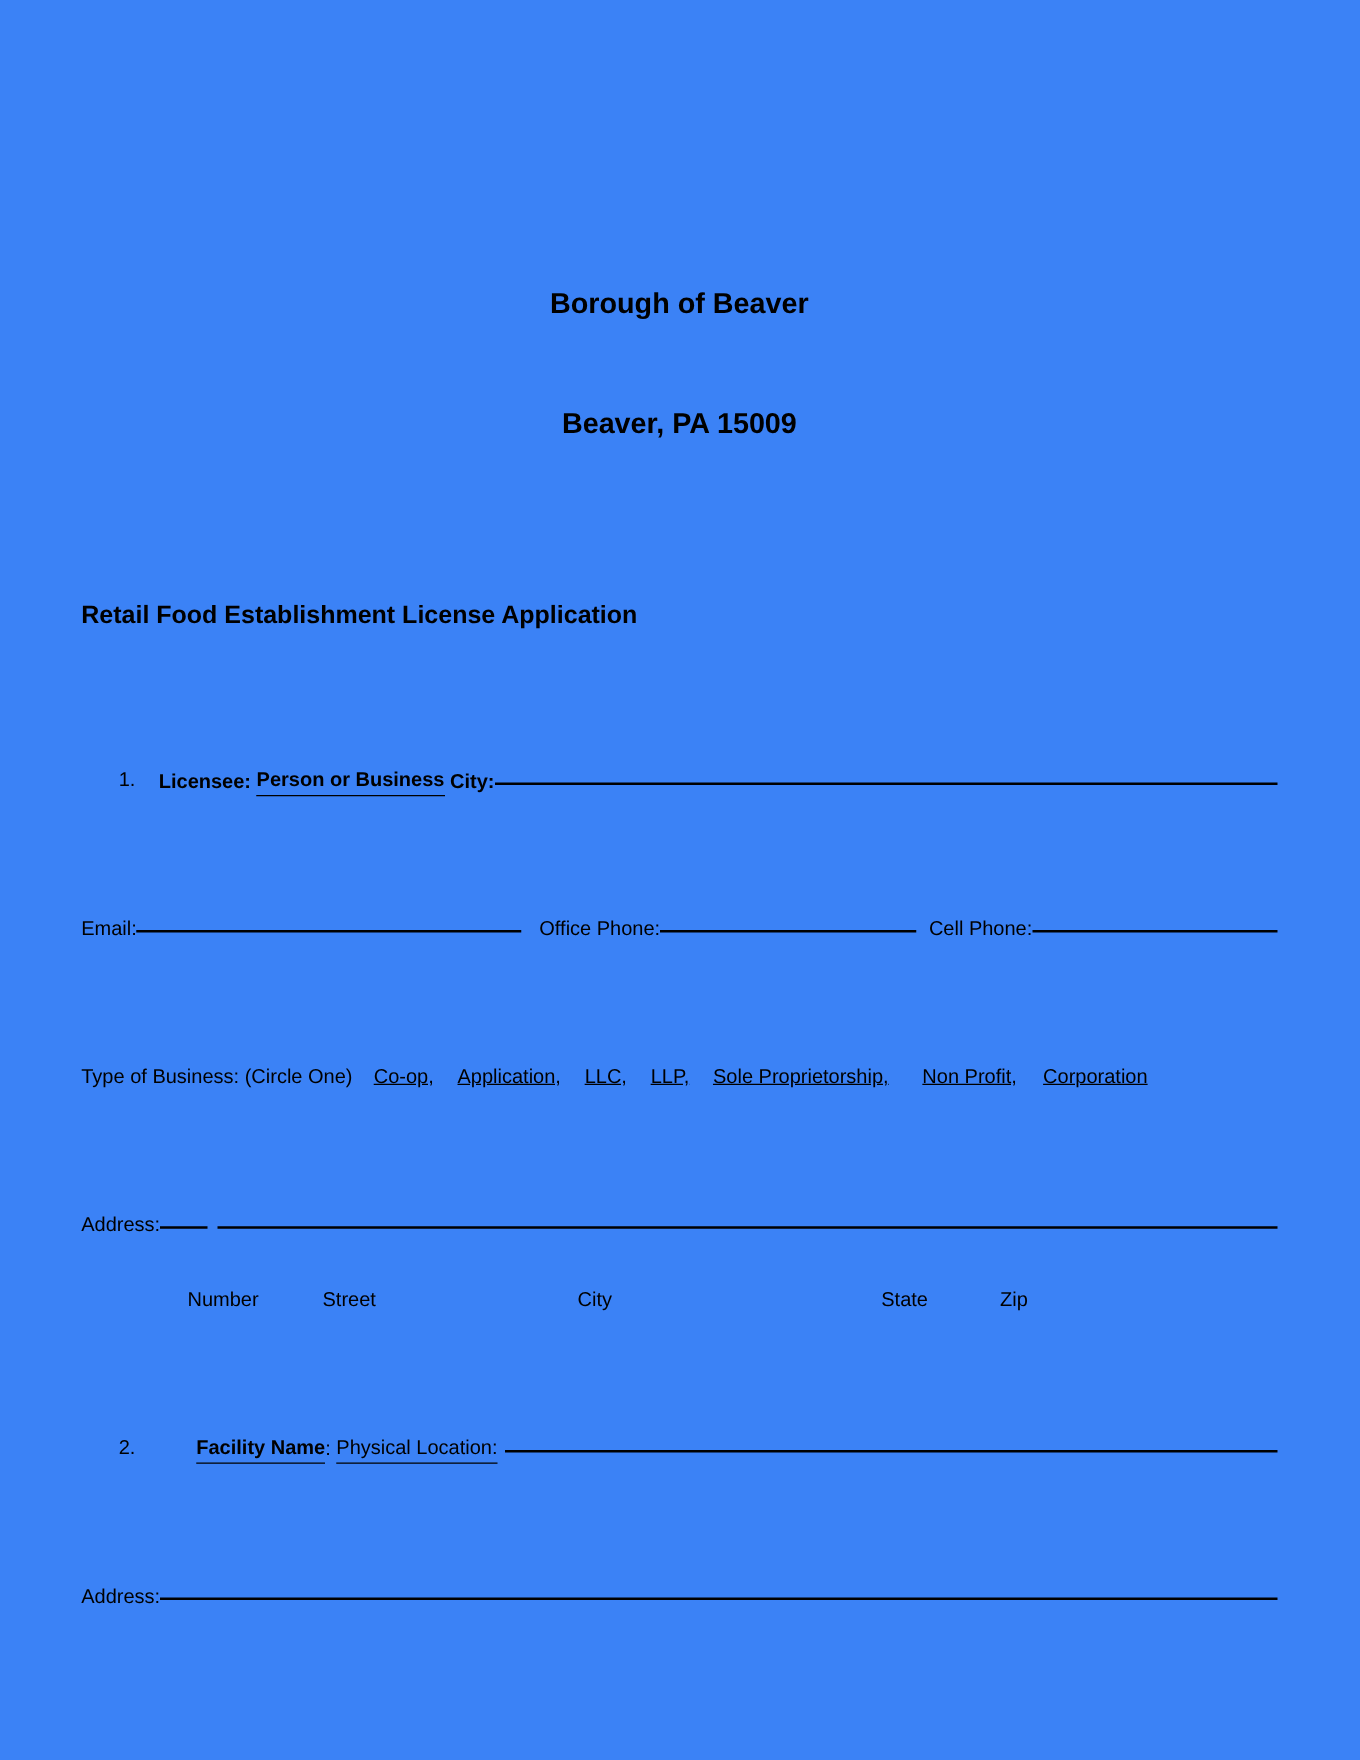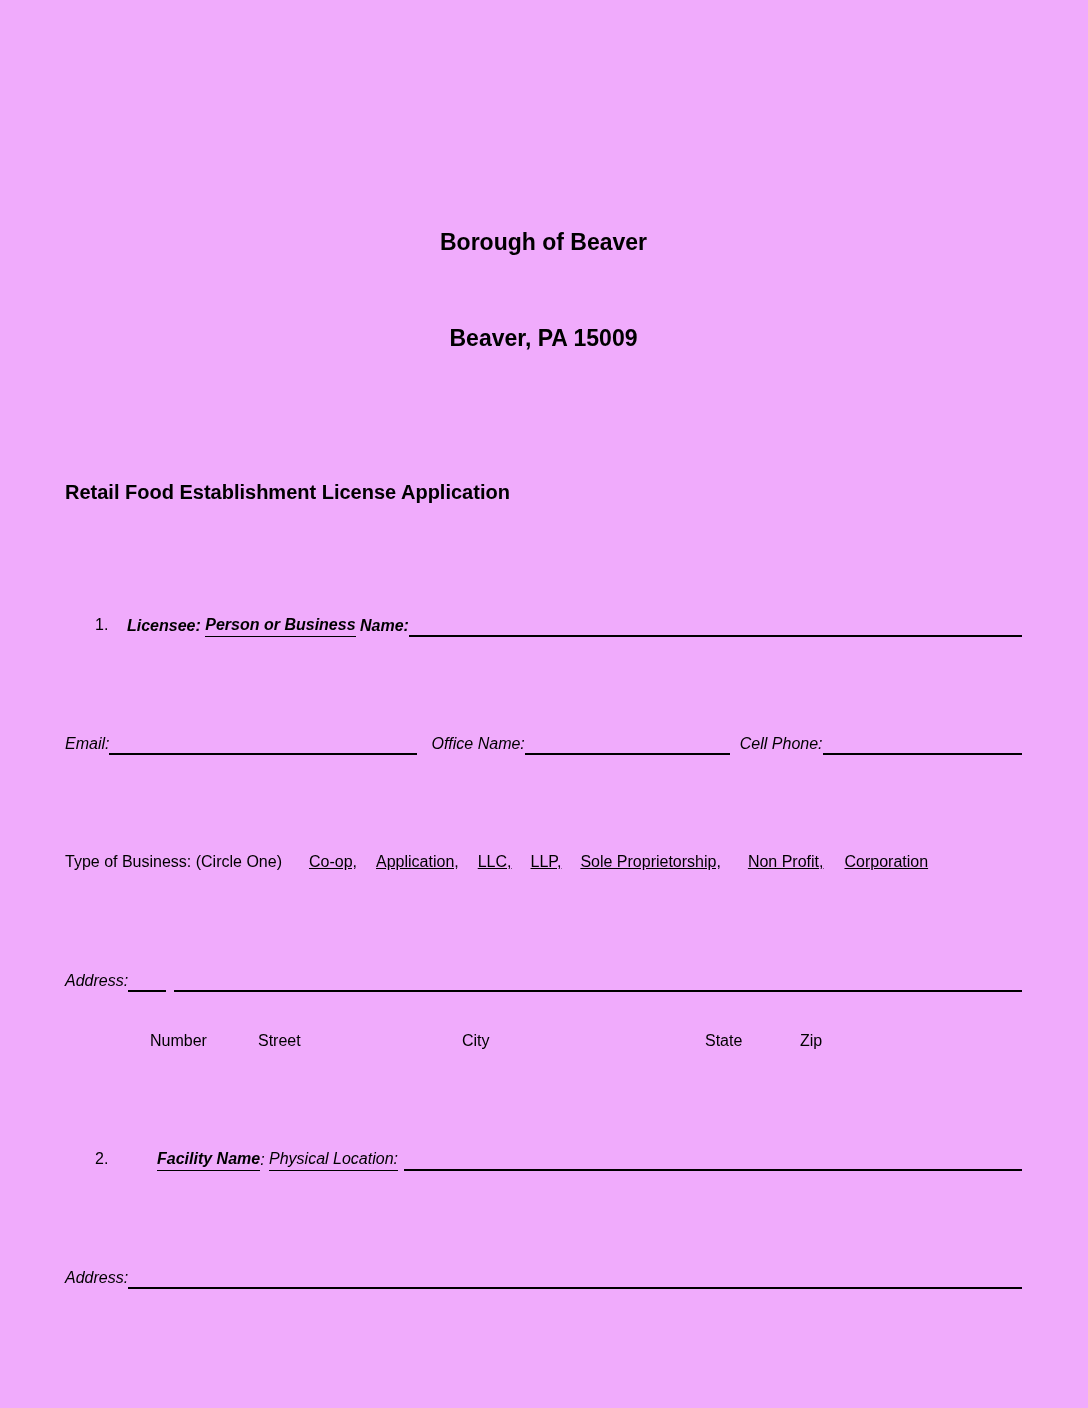--- a/index.html
+++ b/index.html
@@ -1,52 +1,52 @@
 <!DOCTYPE html>
 <html><head>
 <meta charset="utf-8">
 <style>
   * { box-sizing: border-box; margin: 0; padding: 0; }
   html, body { background: #ffffff; }
   .page {
     position: relative;
     width: 1088px; height: 1408px;
-    background: #f0abfc;
+    background: #3b82f6;
     color: #000000;
     font-family: "Liberation Sans", "DejaVu Sans", sans-serif;
     font-size: 16px;
     overflow: hidden;
   }
   .content { padding: 54px 66px 0 65px; }
   span, div { white-space: pre-wrap; }
 
   .hdr { text-align: center; font-weight: bold; font-size: 23px; line-height: 32px; }
   .doc-title { font-weight: bold; font-size: 20px; line-height: 28px; margin-top: 24px; }
 
-  .row { display: flex; align-items: flex-end; line-height: 22px; margin-top: 24px; font-style: italic; }
+  .row { display: flex; align-items: center; line-height: 22px; margin-top: 24px; }
   .fill { border-bottom: 2px solid #000; height: 4px; flex: 1 1 auto; }
   .fill.fixed { flex: 0 0 auto; }
   .nofill { border: none; }
   .b { font-weight: bold; }
   .ul { border-bottom: 1.5px solid #000; }
 
   .item { display: flex; line-height: 22px; }
   .inum { flex: 0 0 62px; padding-left: 30px; }
   .itext { flex: 1 1 auto; }
 
   .cols { position: relative; height: 22px; line-height: 22px; margin-top: 2px; }
   .cols span { position: absolute; top: 0; text-align: right; }
   .cols1 span:nth-child(1) { left: 85px; }
   .cols1 span:nth-child(2) { left: 193px; }
   .cols1 span:nth-child(3) { left: 397px; }
   .cols1 span:nth-child(4) { left: 640px; }
   .cols1 span:nth-child(5) { left: 735px; }
 
   .biz { display: flex; line-height: 22px; margin-top: 24px; }
-  .biz .biz-label { margin-right: 27px; }
+  .biz .biz-label { margin-right: 17px; }
   .biz .opt { margin-right: 19px; text-decoration: underline; }
 </style>
 </head>
 <body>
 
 <div class="page">
   <div class="content">
 
     
     <div class="hdr">
@@ -54,30 +54,30 @@
       <div>Beaver, PA 15009</div>
     </div>
     <div class="doc-title">Retail Food Establishment License Application</div>
 
     
     <div class="item" style="margin-top:36px;">
       <span class="inum">1.</span>
       <div class="itext row" style="margin-top:0;">
         <span class="b">Licensee: </span>
         <span class="b ul">Person or Business</span>
-        <span class="b"> Name:</span>
+        <span class="b"> City:</span>
         <span class="fill"></span>
       </div>
     </div>
 
     
     <div class="row">
       <span>Email:</span>
       <span class="fill fixed" style="width:308px; margin-right:14px;"></span>
-      <span>Office Name:</span>
+      <span>Office Phone:</span>
       <span class="fill fixed" style="width:205px; margin-right:10px;"></span>
       <span>Cell Phone:</span>
       <span class="fill"></span>
     </div>
 
     
     <div class="biz">
       <span class="biz-label">Type of Business: (Circle One)</span>
       <span class="opt">Co-op,</span>
       <span class="opt">Application,</span>

